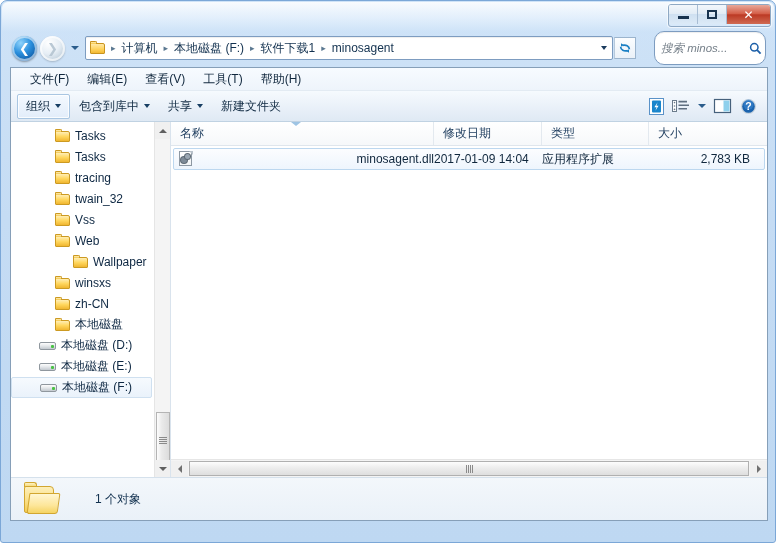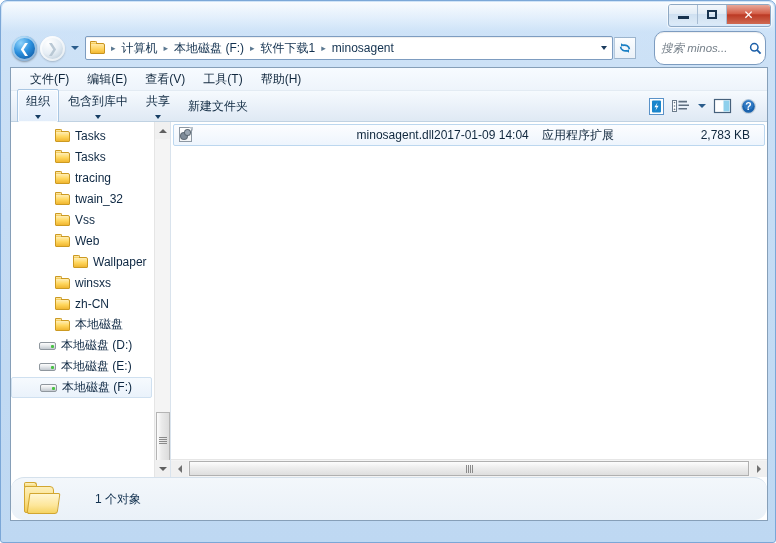--- a/index.html
+++ b/index.html
@@ -273,21 +273,20 @@
     font-size: 12px;
     color: #102a42;
     padding: 3px 8px;
     display: flex;
     align-items: center;
     gap: 5px;
     cursor: default;
     border: 1px solid transparent;
     border-radius: 2px;
     white-space: nowrap;
-    flex-direction: column;
   }
   .tbtn.active {
     background: linear-gradient(to bottom, #f4f9ff, #e2edfa);
     border: 1px solid #a9c6e2;
     box-shadow: inset 0 0 0 1px rgba(255,255,255,0.8);
   }
   .tb-caret {
     width: 0; height: 0;
     border-left: 3.5px solid transparent;
     border-right: 3.5px solid transparent;
@@ -598,21 +597,20 @@
 
   
   #statusbar {
     height: 42px;
     flex: none;
     background: linear-gradient(to bottom, #f3f7fb 0%, #eaf1f8 100%);
     border-top: 1px solid #d5e1ec;
     display: flex;
     align-items: center;
     padding-left: 12px;
-    border-radius: 13px;
   }
   #status-folder {
     width: 38px; height: 34px;
     position: relative;
     flex: none;
   }
   #status-folder .back {
     position: absolute; left: 1px; top: 4px;
     width: 30px; height: 27px;
     background: linear-gradient(to bottom, #fdefb9 0%, #fadf86 55%, #f3cb53 100%);
@@ -860,20 +858,29 @@
           <div id="nav-thumb" style="top:290px;">
             <span class="grip"></span>
           </div>
           <div class="sb-arrow bot">
             <span class="sb-tri-dn"></span>
           </div>
         </div>
       </div>
 
       <div id="filepane">
+        <div id="colheader">
+          <div class="col c-name">
+            <span>名称</span>
+            <span class="sortmark"></span>
+          </div>
+          <div class="col c-date">修改日期</div>
+          <div class="col c-type">类型</div>
+          <div class="col c-size">大小</div>
+        </div>
 
         <div id="rows">
           <div class="frow selected">
             <div class="cell n">
               <span class="dllicon">
                 <span class="page"></span>
                 <span class="fold"></span>
                 <span class="gear1"></span>
                 <span class="gear2"></span>
               </span>

